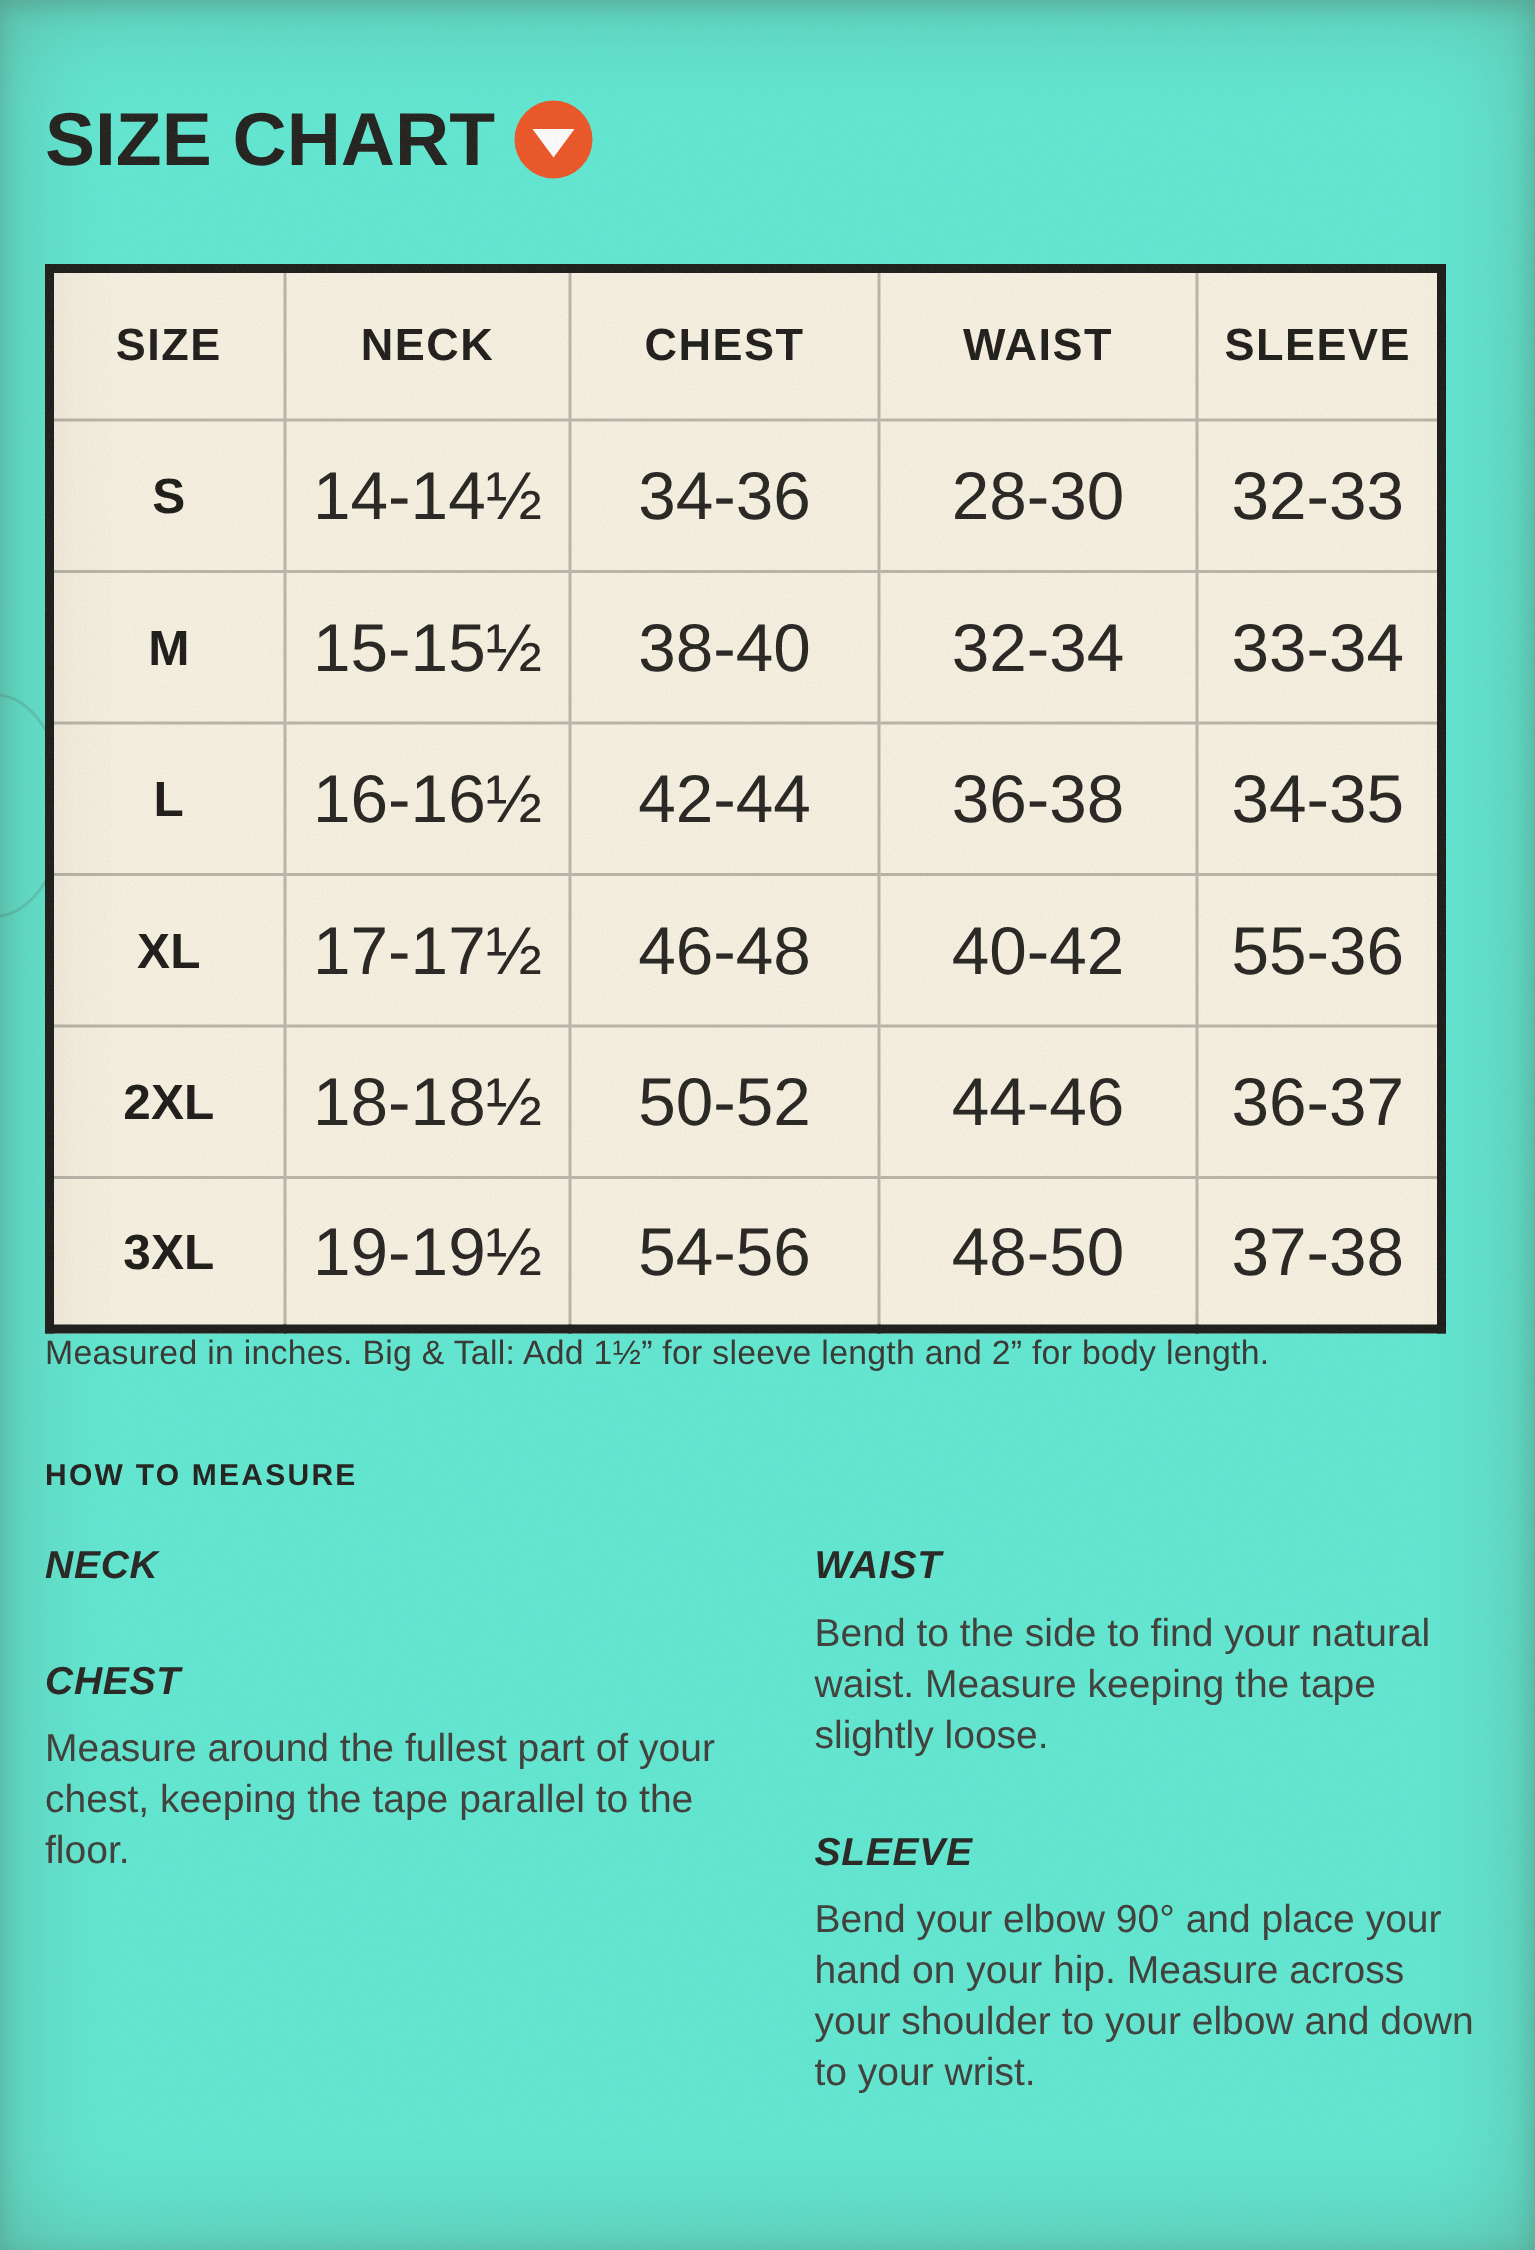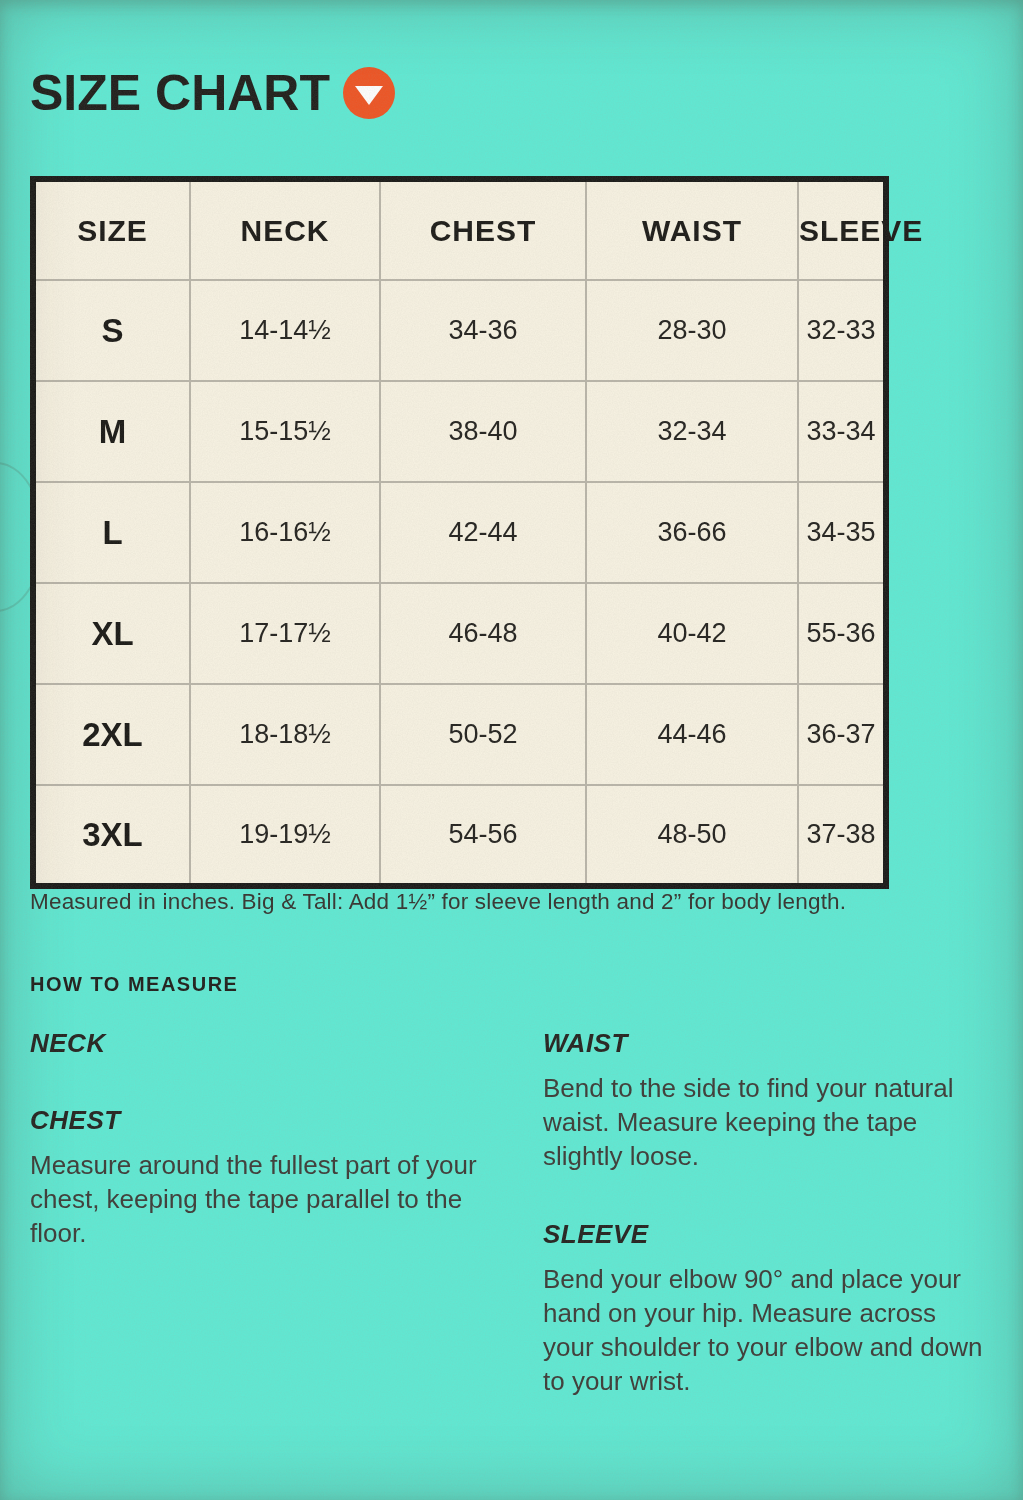--- a/index.html
+++ b/index.html
@@ -57,41 +57,41 @@
   .badge .tri {
     width: 0; height: 0;
     border-left: 14px solid transparent;
     border-right: 14px solid transparent;
     border-top: 19px solid #ffffff;
     margin-top: 4px;
   }
 
   table.size-table {
     margin-top: 54px;
-    width: 859px;
+    width: 934px;
     table-layout: fixed;
     border-collapse: collapse;
     background: #f8f3e3;
     border: 6px solid #171715;
   }
   .size-table th, .size-table td {
     border: 2px solid #b9b5a9;
     text-align: center;
     vertical-align: middle;
   }
   .size-table thead tr { height: 101px; }
   .size-table tbody tr { height: 101px; }
   .size-table th {
     font-size: 30px;
     font-weight: bold;
     letter-spacing: 1px;
     color: #191815;
   }
   .size-table td {
-    font-size: 27px;
+    font-size: 45px;
     font-weight: normal;
     color: #21201d;
   }
   .size-table td.rowlabel { font-weight: bold; font-size: 33px; color: #171613; }
 
   .note {
     font-size: 22.5px;
     color: #33322e;
     letter-spacing: .2px;
   }
@@ -168,21 +168,21 @@
           <td class="rowlabel">M</td>
           <td>15-15½</td>
           <td>38-40</td>
           <td>32-34</td>
           <td>33-34</td>
         </tr>
         <tr>
           <td class="rowlabel">L</td>
           <td>16-16½</td>
           <td>42-44</td>
-          <td>36-66</td>
+          <td>36-38</td>
           <td>34-35</td>
         </tr>
         <tr>
           <td class="rowlabel">XL</td>
           <td>17-17½</td>
           <td>46-48</td>
           <td>40-42</td>
           <td>55-36</td>
         </tr>
         <tr>

